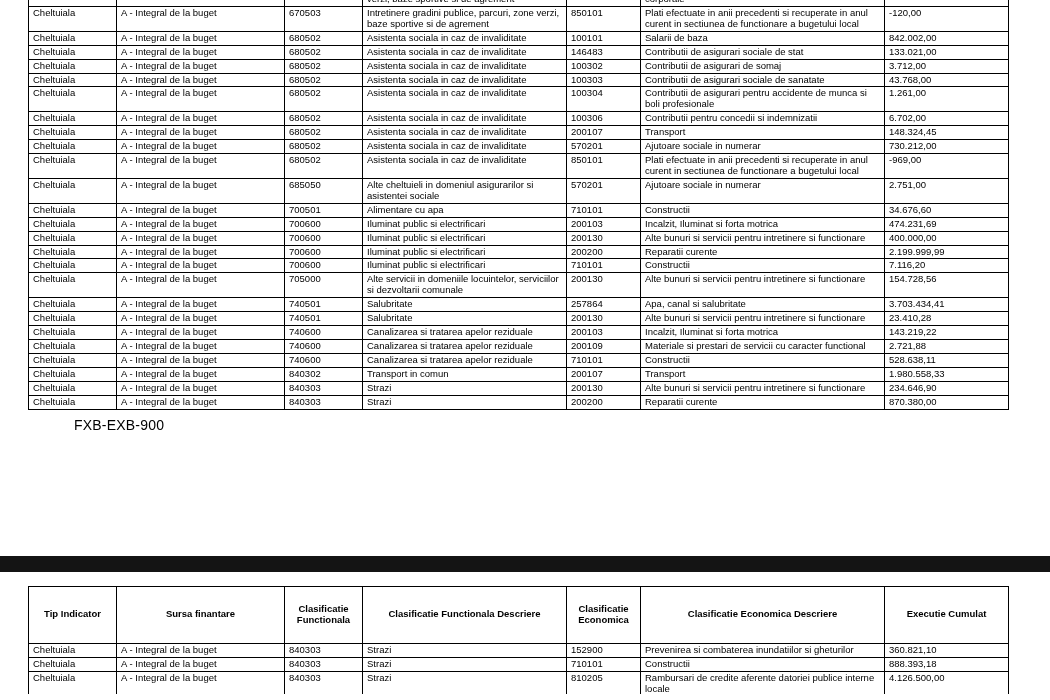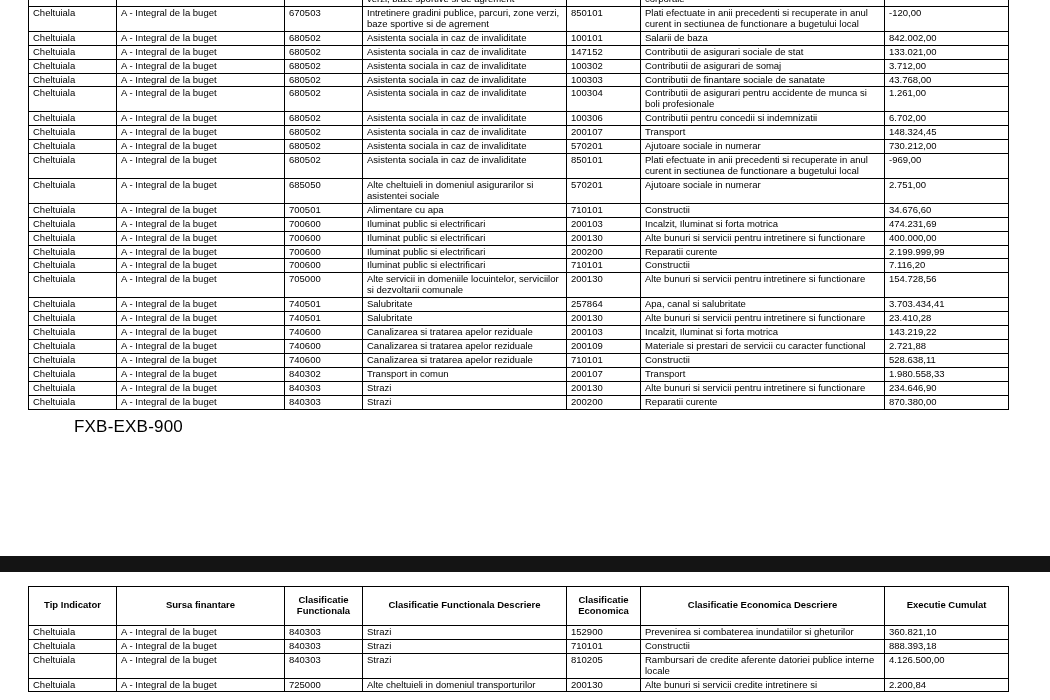--- a/index.html
+++ b/index.html
@@ -43,41 +43,41 @@
     padding: 1px 3px 1px 4px;
     vertical-align: top;
     font-weight: normal;
     text-align: left;
     background: #ffffff;
   }
   table.report th {
     text-align: center;
     font-weight: bold;
     font-size: 9.5px;
-    padding: 8px 2px;
+    padding: 17px 2px;
     vertical-align: middle;
   }
   col.c-tip { width: 88px; }
   col.c-sursa { width: 168px; }
   col.c-cf { width: 78px; }
   col.c-cfd { width: 204px; }
   col.c-ce { width: 74px; }
   col.c-ced { width: 244px; }
   col.c-exec { width: 124px; }
   td.num {
     text-align: right;
     padding-right: 5px;
     white-space: nowrap;
   }
   td.code {
     white-space: nowrap;
   }
   .footer-code {
     margin: 7px 0 12px 46px;
-    font-size: 17px;
+    font-size: 14px;
     color: #000000;
     letter-spacing: 0.2px;
   }
   .gap-band {
     position: absolute;
     left: 0;
     width: 1050px;
     height: 16px;
     background: #000000;
     opacity: 0.92;
@@ -147,40 +147,40 @@
             <td>Asistenta sociala  in  caz de invaliditate</td>
             <td class="code">100101</td>
             <td>Salarii de baza</td>
             <td class="num">842.002,00</td>
           </tr>
           <tr>
             <td>Cheltuiala</td>
             <td>A - Integral de la buget</td>
             <td class="code">680502</td>
             <td>Asistenta sociala  in  caz de invaliditate</td>
-            <td class="code">147152</td>
+            <td class="code">146483</td>
             <td>Contributii de asigurari sociale de stat</td>
             <td class="num">133.021,00</td>
           </tr>
           <tr>
             <td>Cheltuiala</td>
             <td>A - Integral de la buget</td>
             <td class="code">680502</td>
             <td>Asistenta sociala  in  caz de invaliditate</td>
             <td class="code">100302</td>
             <td>Contributii de asigurari de somaj</td>
             <td class="num">3.712,00</td>
           </tr>
           <tr>
             <td>Cheltuiala</td>
             <td>A - Integral de la buget</td>
             <td class="code">680502</td>
             <td>Asistenta sociala  in  caz de invaliditate</td>
             <td class="code">100303</td>
-            <td>Contributii de finantare sociale de sanatate</td>
+            <td>Contributii de asigurari sociale de sanatate</td>
             <td class="num">43.768,00</td>
           </tr>
           <tr>
             <td>Cheltuiala</td>
             <td>A - Integral de la buget</td>
             <td class="code">680502</td>
             <td>Asistenta sociala  in  caz de invaliditate</td>
             <td class="code">100304</td>
             <td>Contributii de asigurari pentru accidente de munca si boli profesionale</td>
             <td class="num">1.261,00</td>

